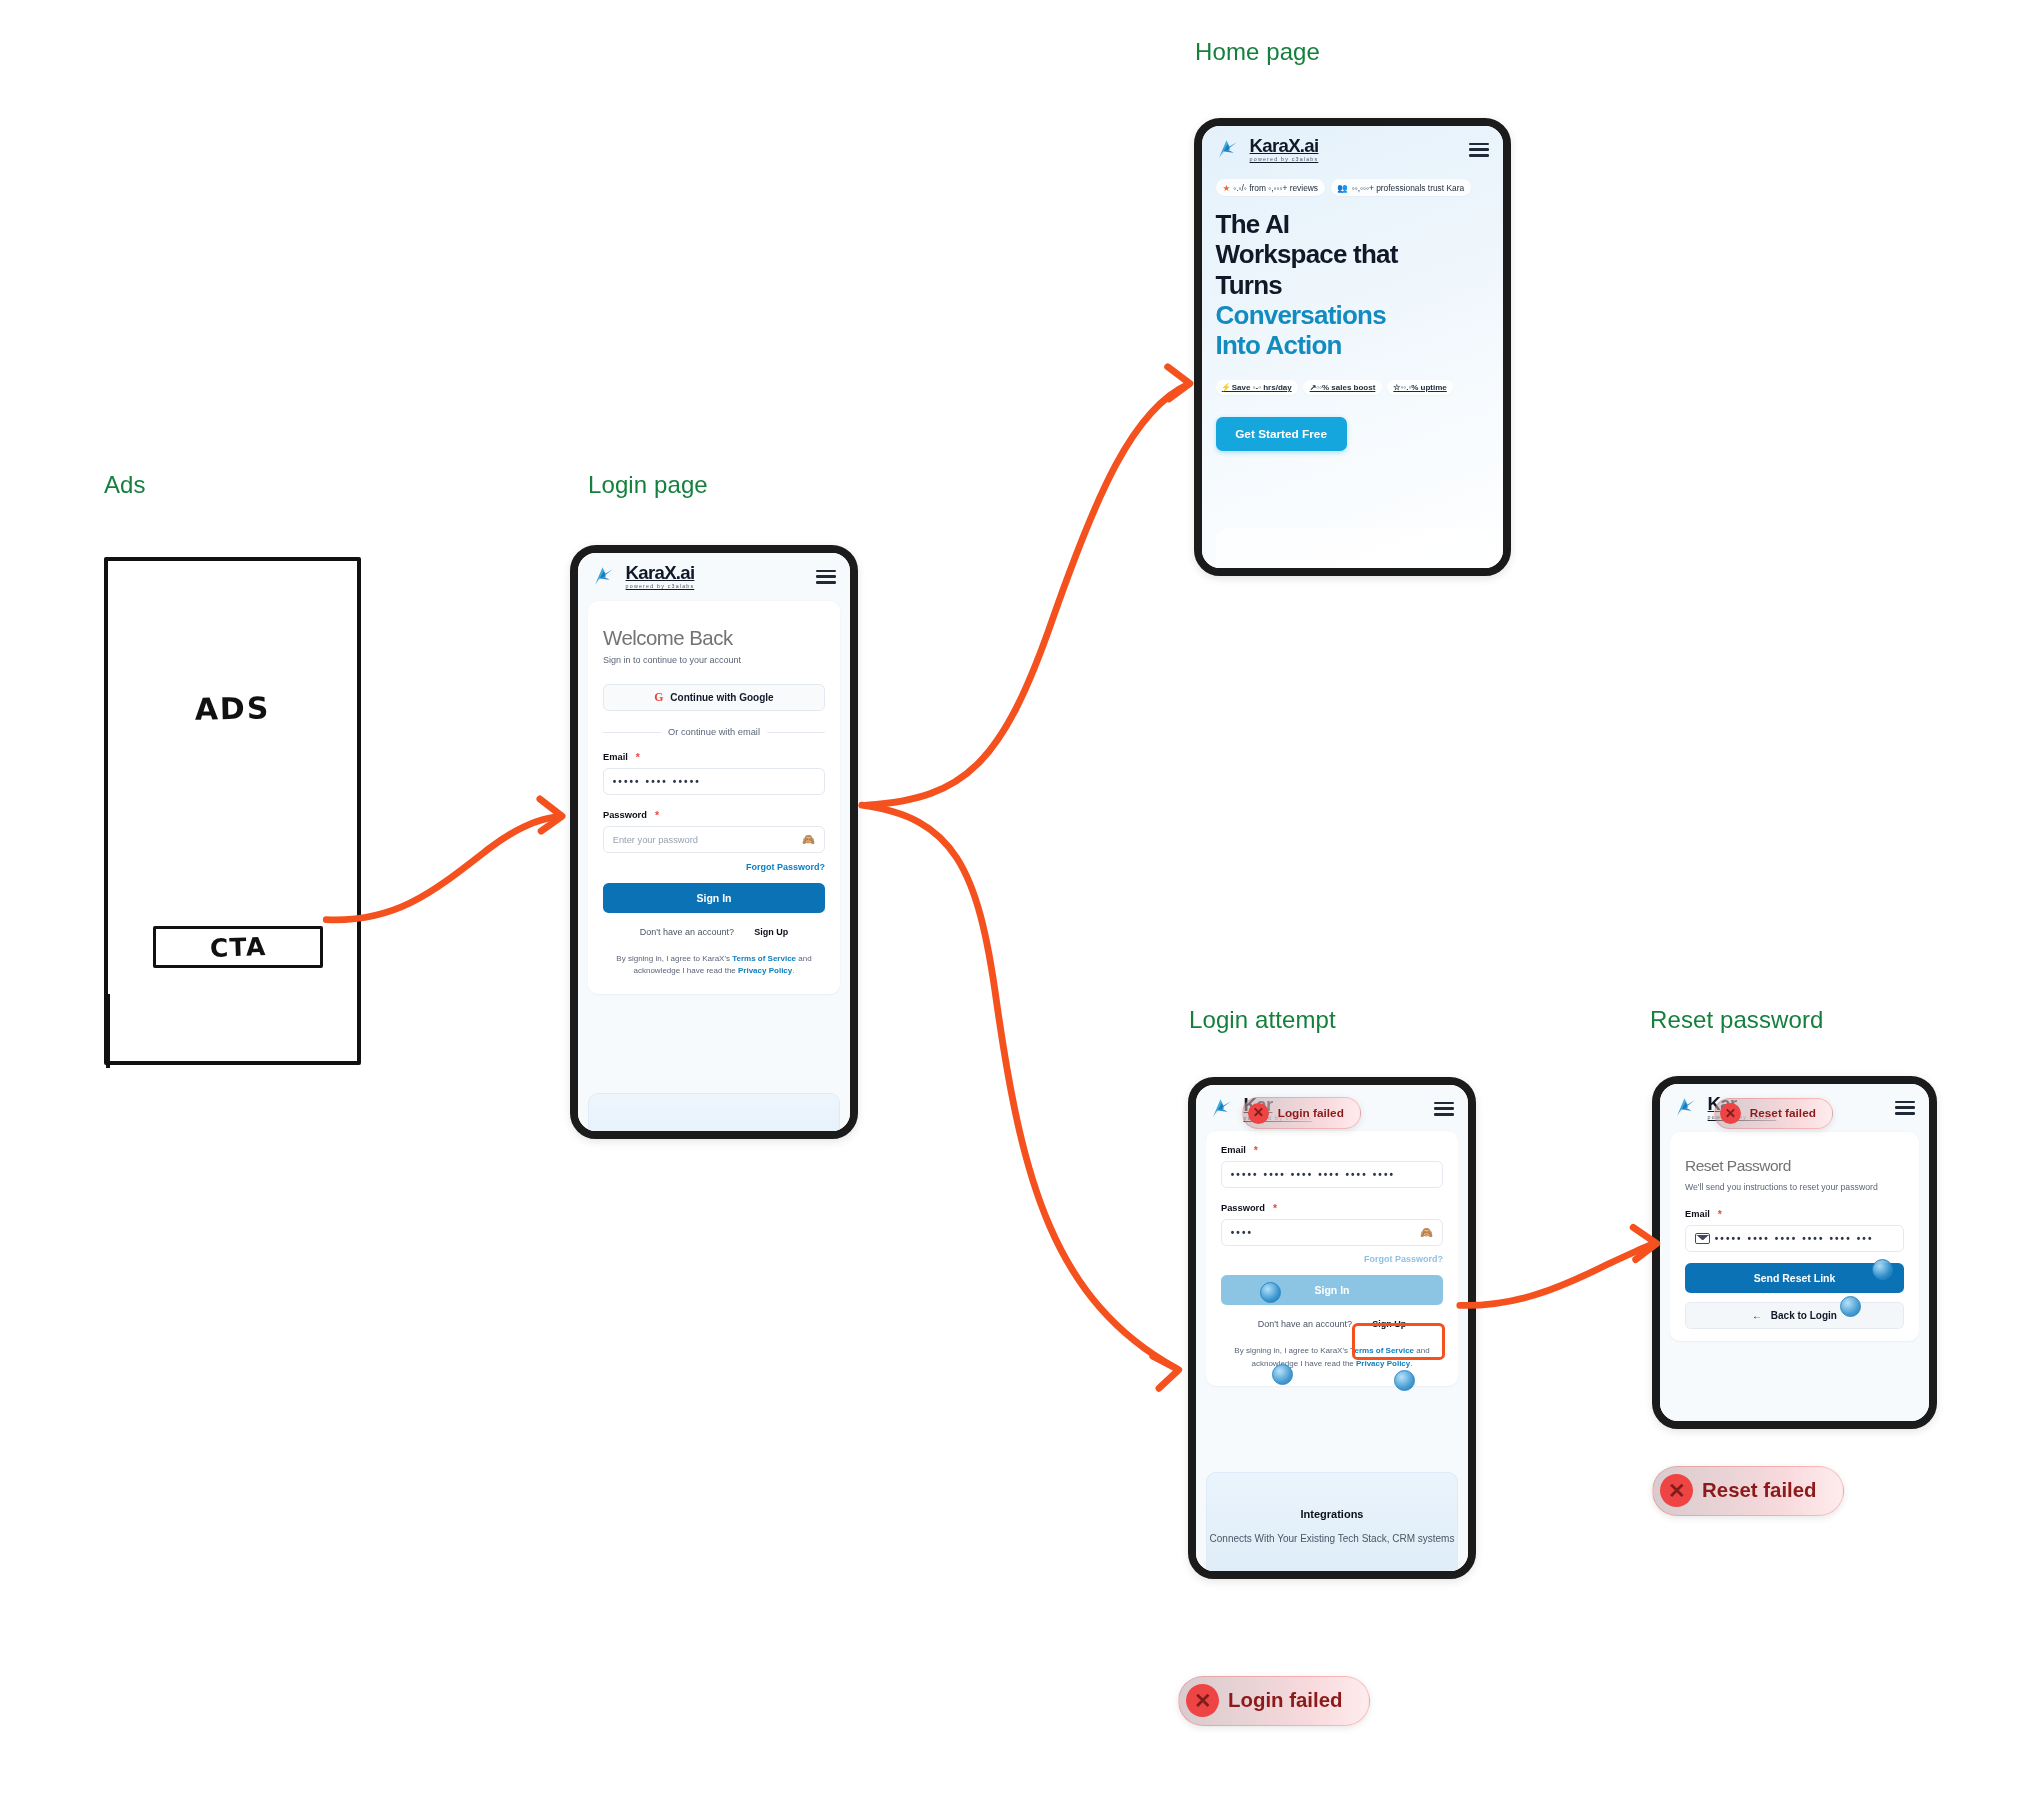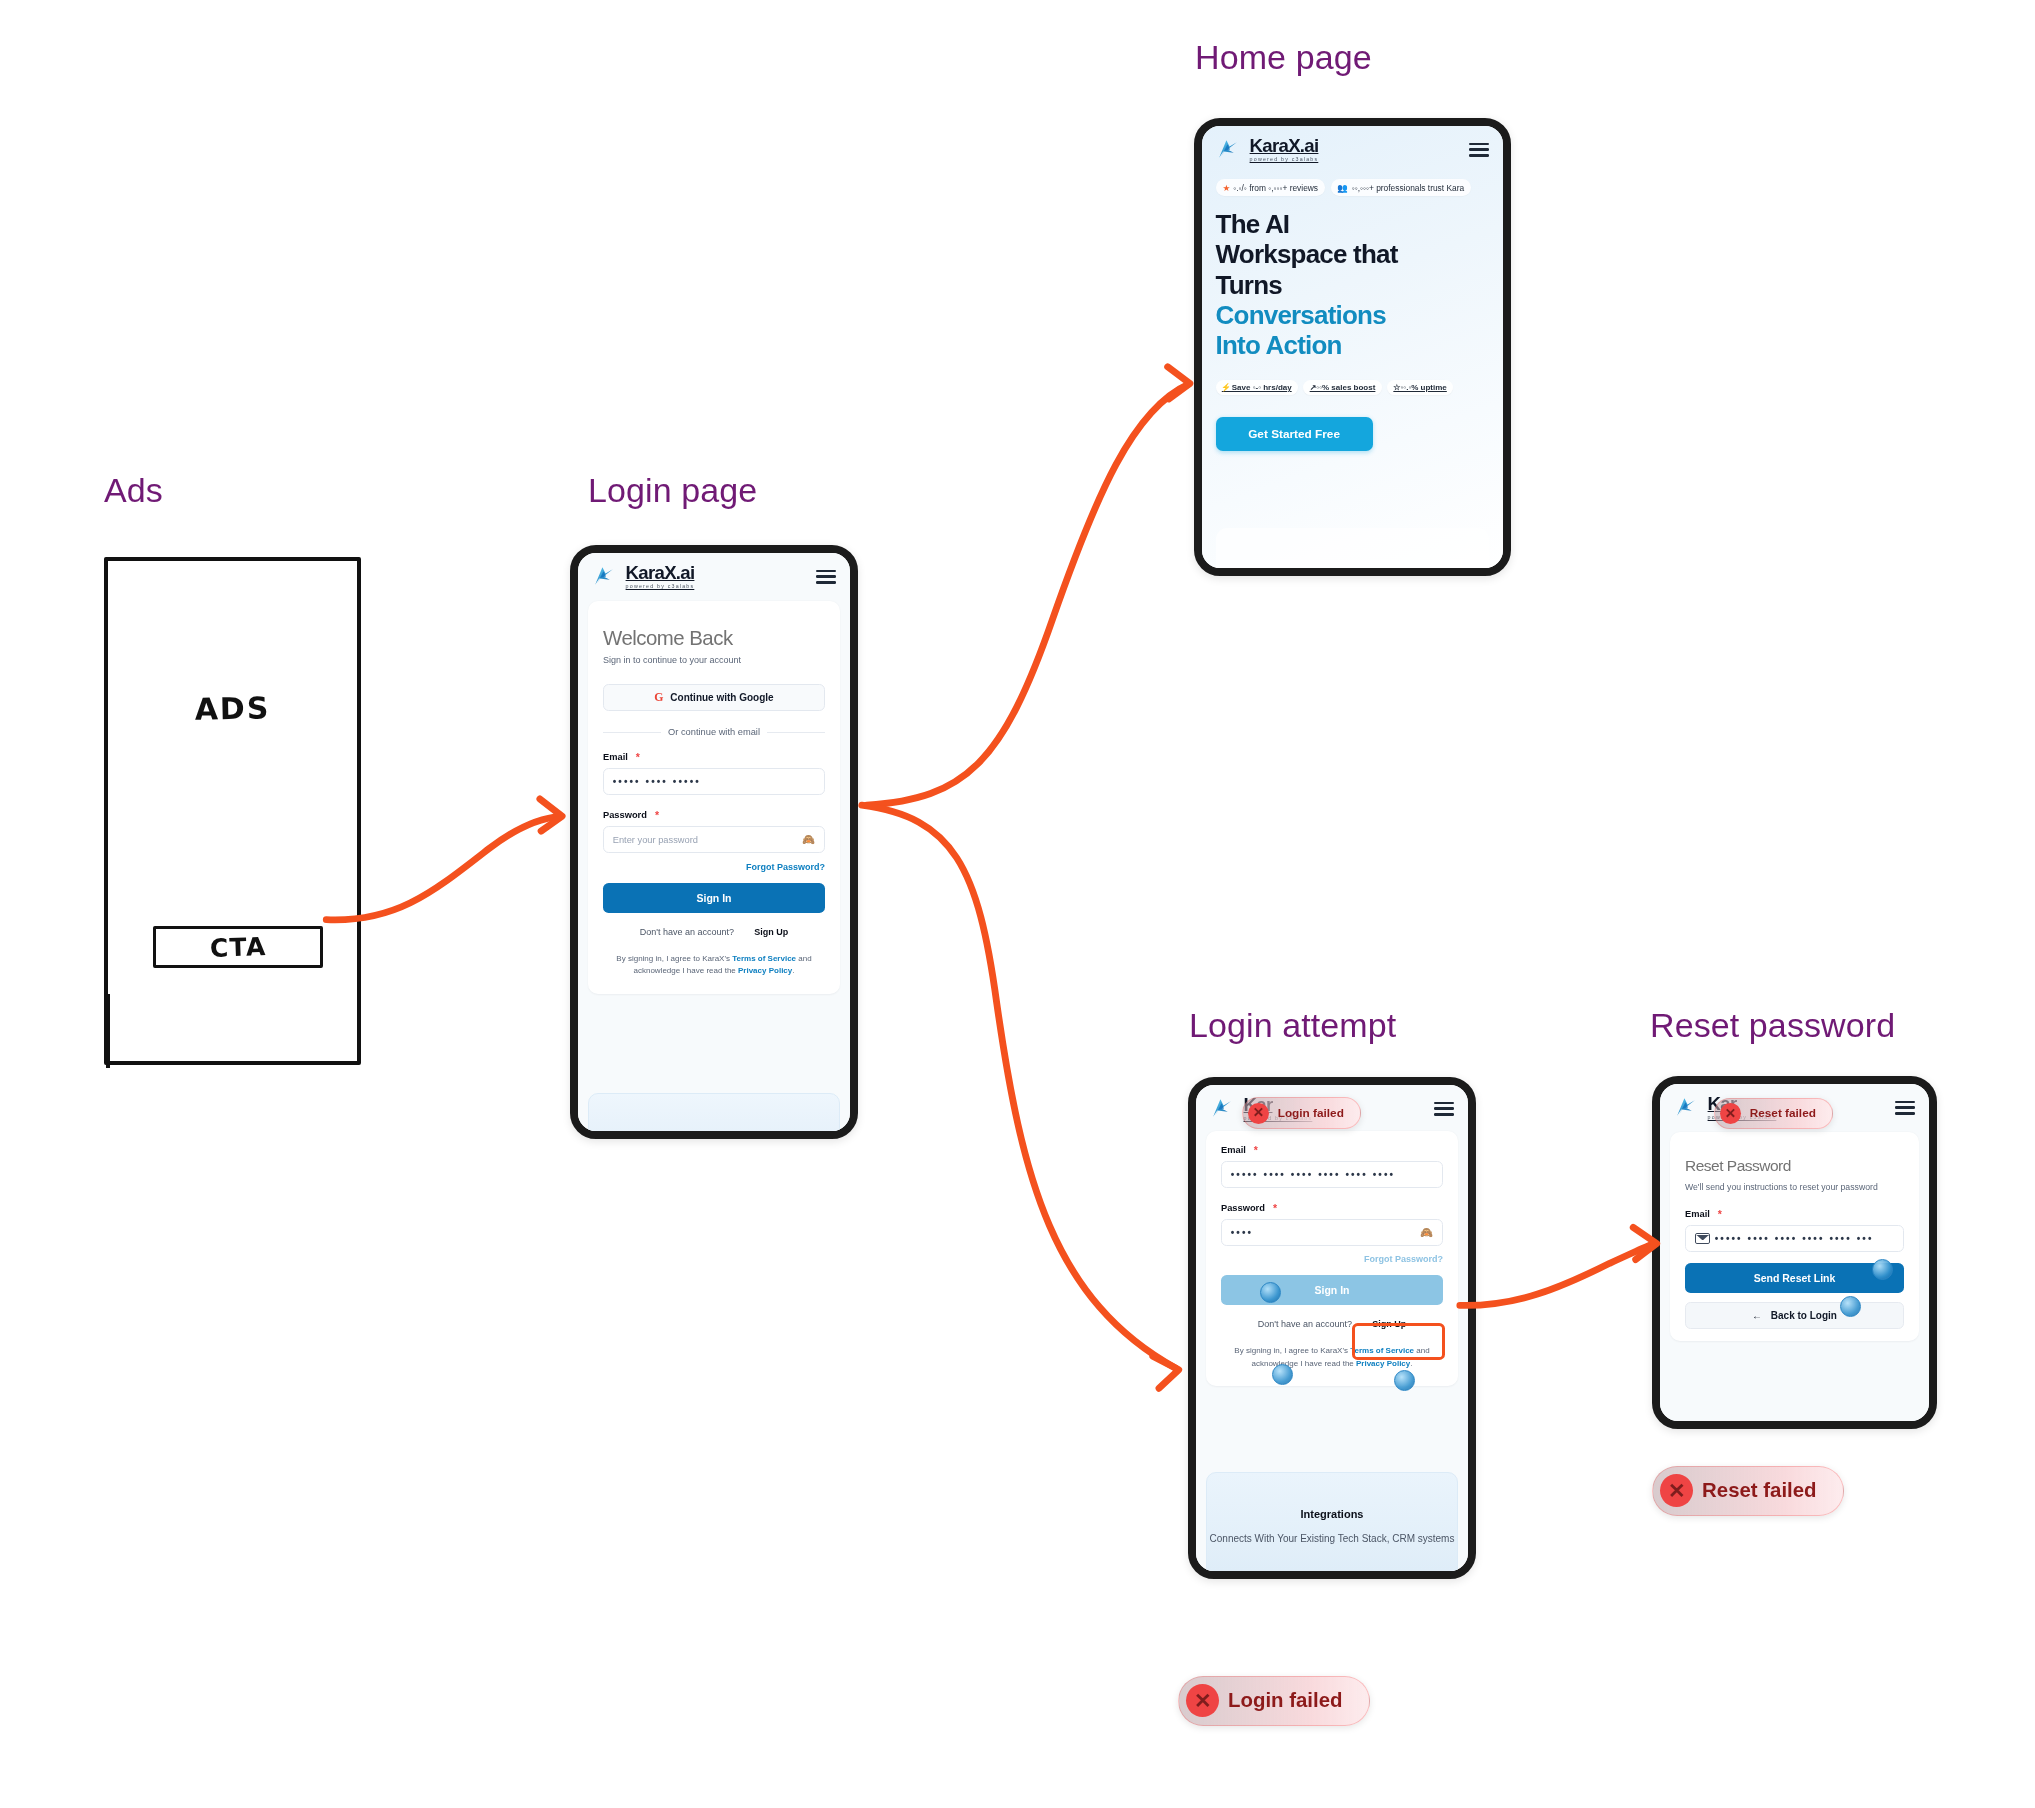--- a/index.html
+++ b/index.html
@@ -6,22 +6,22 @@
   html, body { background:#ffffff; }
   body {
     width:2035px; height:1809px; position:relative;
     font-family:"Liberation Sans", sans-serif;
     color:#111827; overflow:hidden;
   }
   .stage { position:absolute; inset:0; }
 
   
   .sec-title{
-    position:absolute; font-size:34px; font-weight:400;
-    color:#701a75; letter-spacing:0.1px; white-space:nowrap;
+    position:absolute; font-size:24px; font-weight:400;
+    color:#15803d; letter-spacing:0.1px; white-space:nowrap;
     font-family:"Liberation Sans", sans-serif;
   }
 
   
   .ads-box{
     position:absolute; left:104px; top:557px; width:257px; height:508px;
     border:4.3px solid #111111; border-radius:1.9px; background:#fff;
   }
   .ads-box::after{
     content:""; position:absolute; left:-1.9px; top:433px; width:3.7px; height:74px;
@@ -96,21 +96,21 @@
   }
   .stats-row{ display:flex; gap:5.6px; padding:0 13.6px; margin-top:20px; }
   .stat{
     background:rgba(255,255,255,.9); border-radius:619px; padding:3.1px 6.2px;
     font-size:8px; font-weight:700; color:#1f2937; white-space:nowrap;
     box-shadow:0 0.6px 1.2px rgba(0,0,0,.05);
     text-decoration:underline;
   }
   .cta-btn{
     margin:22px 13.6px 0 13.6px; background:#14a6dd; color:#fff;
-    border-radius:6.8px; padding:10px 0; width:157px; text-align:center;
+    border-radius:6.8px; padding:10px 0; width:131px; text-align:center;
     font-size:11.8px; font-weight:700; cursor:pointer;
     box-shadow:0 1.9px 4.3px rgba(20,166,221,.3);
   }
   .home-footer-card{
     position:absolute; left:13.6px; right:13.6px; bottom:-10px; height:50px;
     border-radius:11px 11px 0 0; background:rgba(255,255,255,.65);
   }
 
   
   #phone-login{ left:570px; top:545px; width:288px; height:594px; }

